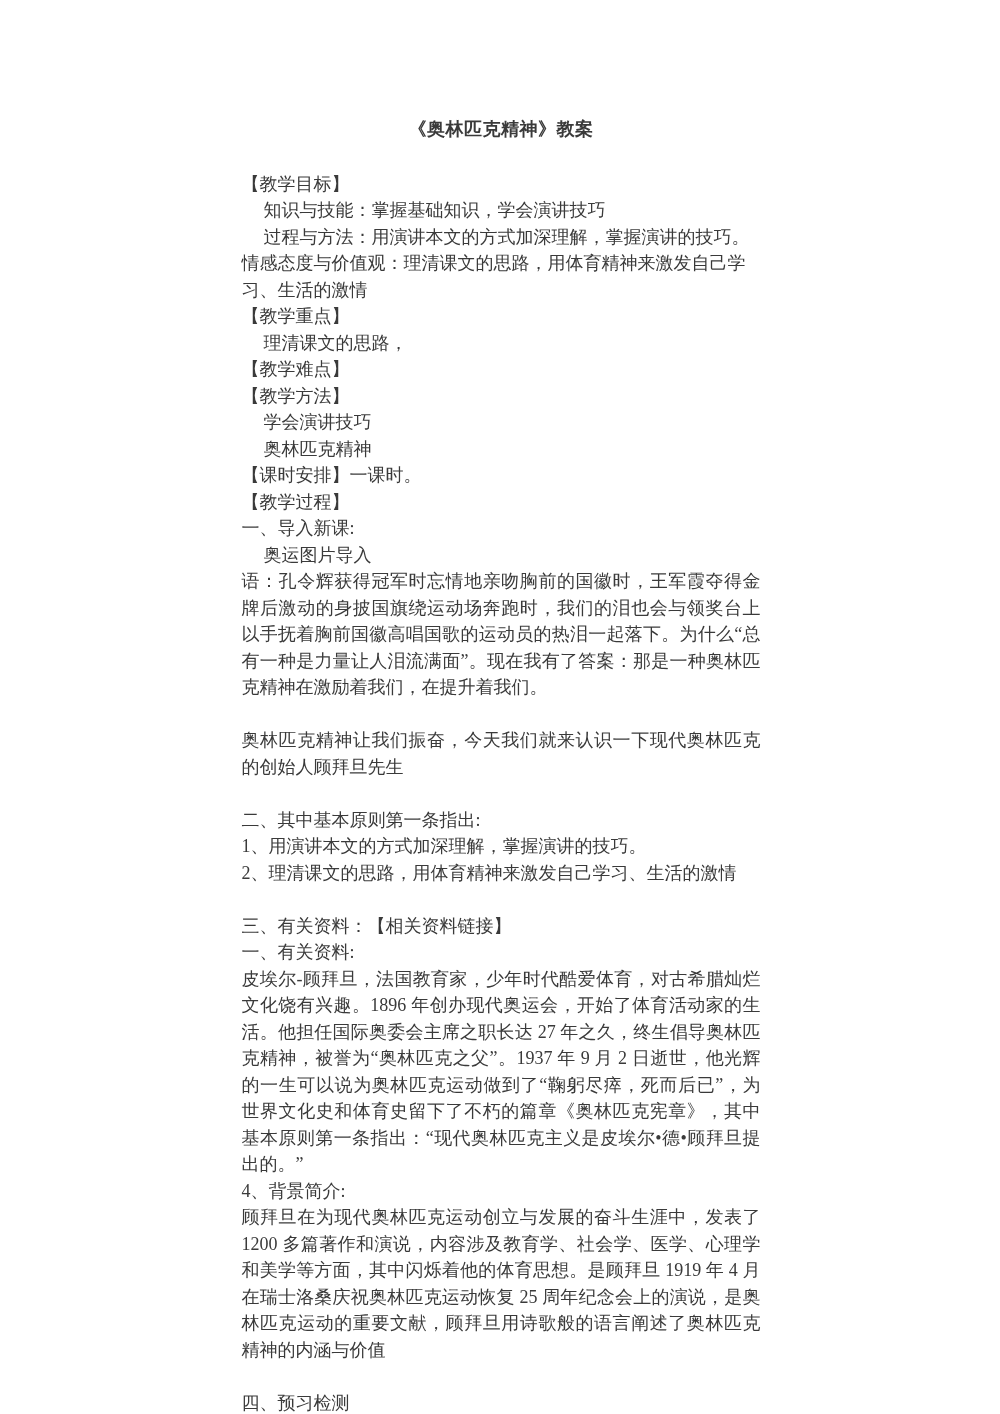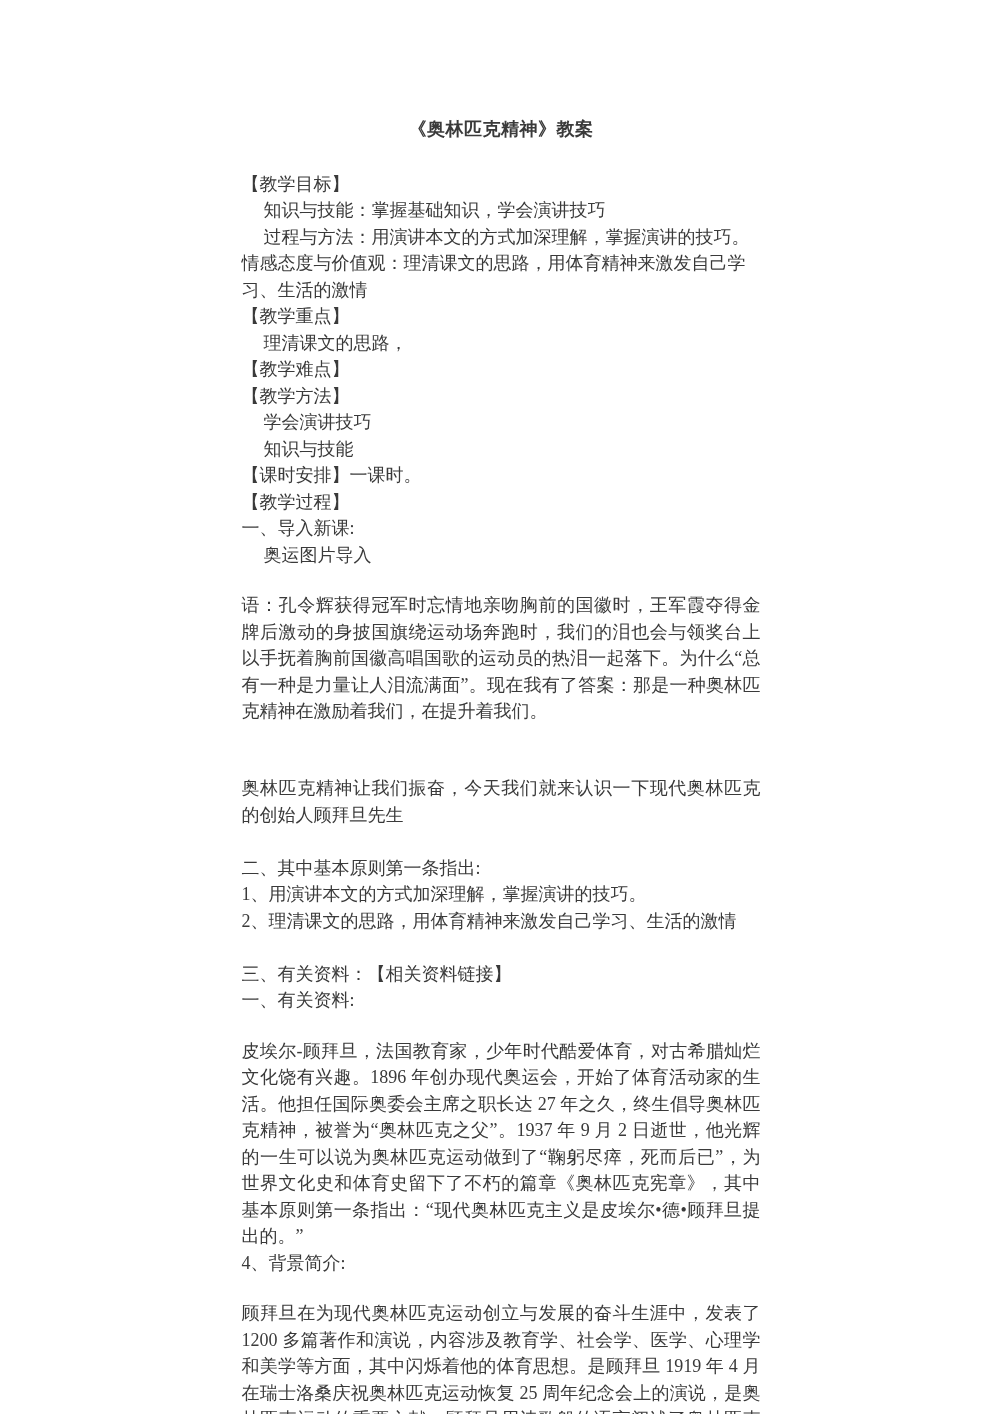--- a/index.html
+++ b/index.html
@@ -29,21 +29,20 @@
   }
   .line {
     white-space: normal;
   }
   .indent {
     padding-left: 22px;
   }
   .para {
     text-align: justify;
     text-justify: inter-ideograph;
-    margin-top: 24px;
   }
   .blank {
     height: 26.5px;
   }
 </style>
 </head>
 <body>
 
 <div class="page">
 
@@ -54,21 +53,21 @@
   <div class="line indent">过程与方法：用演讲本文的方式加深理解，掌握演讲的技巧。</div>
   <div class="line">情感态度与价值观：理清课文的思路，用体育精神来激发自己学习、生活的激情</div>
 
   <div class="line">【教学重点】</div>
   <div class="line indent">理清课文的思路，</div>
 
   <div class="line">【教学难点】</div>
   <div class="line">【教学方法】</div>
 
   <div class="line indent">学会演讲技巧</div>
-  <div class="line indent">知识与技能</div>
+  <div class="line indent">奥林匹克精神</div>
 
   <div class="line">【课时安排】一课时。</div>
   <div class="line">【教学过程】</div>
 
   <div class="line">一、导入新课:</div>
   <div class="line indent">奥运图片导入</div>
   <div class="para">语：孔令辉获得冠军时忘情地亲吻胸前的国徽时，王军霞夺得金牌后激动的身披国旗绕运动场奔跑时，我们的泪也会与领奖台上以手抚着胸前国徽高唱国歌的运动员的热泪一起落下。为什么“总有一种是力量让人泪流满面”。现在我有了答案：那是一种奥林匹克精神在激励着我们，在提升着我们。</div>
 
   <div class="blank"></div>
   <div class="para">奥林匹克精神让我们振奋，今天我们就来认识一下现代奥林匹克的创始人顾拜旦先生</div>

